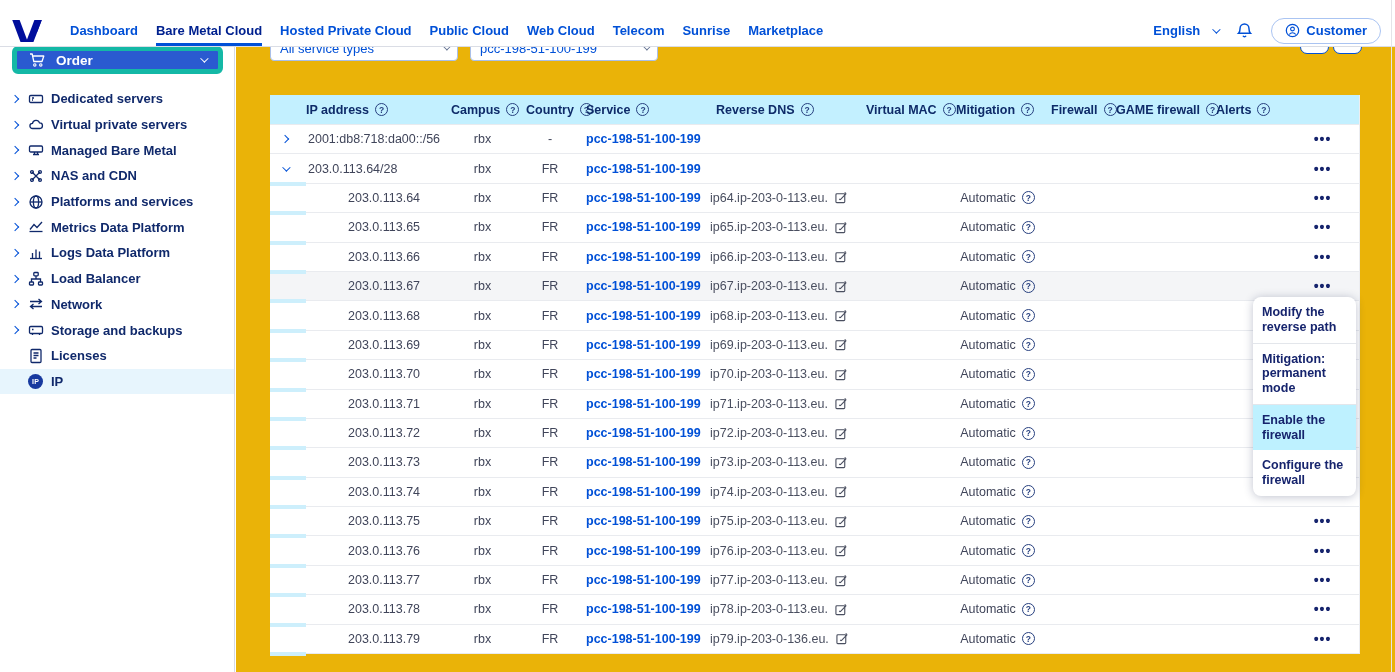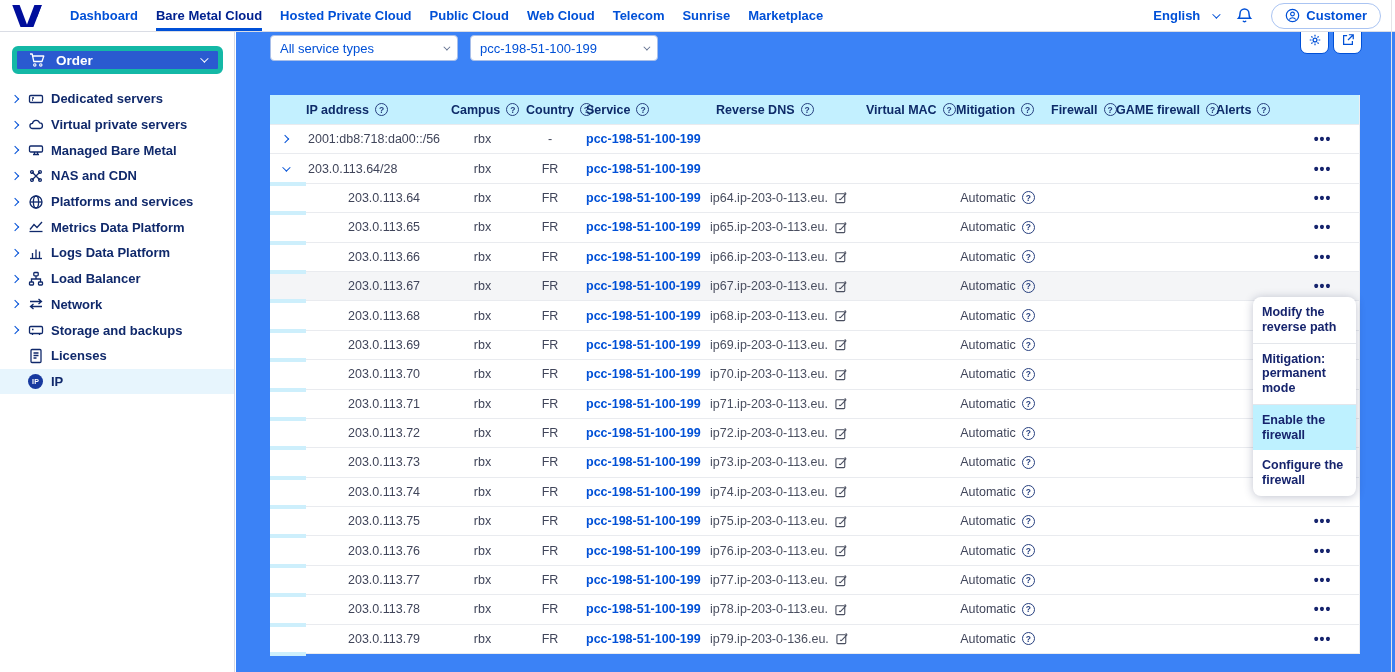--- a/index.html
+++ b/index.html
@@ -1,21 +1,21 @@
 <!DOCTYPE html>
 <html><head>
 <meta charset="utf-8">
 <style>
   * { margin:0; padding:0; box-sizing:border-box; }
   html,body { width:1395px; height:672px; overflow:hidden; background:#fff;
     font-family:"Liberation Sans", sans-serif; }
   .window-edge { position:absolute; right:3px; top:0; bottom:0; width:1px; background:#e4e4e8; z-index:60; }
 
   
-  .topnav { position:absolute; top:0; left:0; right:0; height:32px; background:#fff;
+  .topnav { position:absolute; top:15px; left:0; right:0; height:32px; background:#fff;
     border-bottom:1px solid #dadde5; z-index:30; display:flex; align-items:center; padding:0 14px 0 10px; }
   .logo { width:34px; height:24px; margin-right:26px; flex:0 0 auto; }
   .nav-links { display:flex; align-items:center; gap:18px; height:100%; }
   .nav-link { font-size:13px; font-weight:700; color:#0050d7; text-decoration:none; height:31px;
     line-height:31px; border-bottom:3px solid transparent; cursor:pointer; white-space:nowrap; }
   .nav-link.active { color:#00218f; border-bottom-color:#0050d7; }
   .topnav-right { margin-left:auto; display:flex; align-items:center; gap:18px; }
   .lang { display:flex; align-items:center; gap:12px; font-size:13px; font-weight:700; color:#0050d7; cursor:pointer; }
   .chev { width:6px; height:6px; border-right:1.7px solid #0050d7; border-bottom:1.7px solid #0050d7;
     display:inline-block; }
@@ -37,21 +37,21 @@
     font-size:13px; font-weight:700; color:#10296b; cursor:pointer; }
   .side-item .chevbox { width:11px; display:flex; justify-content:center; flex:0 0 auto; }
   .side-item.leaf { padding-left:27px; }
   .side-item.active { background:#e7f5fd; }
   .side-icon { width:17px; height:17px; display:flex; align-items:center; justify-content:center; flex:0 0 auto; }
   .side-icon svg { stroke:#10296b; fill:none; stroke-width:1.3; }
   .ip-badge { width:15px; height:15px; border-radius:50%; background:#17399f; color:#fff; font-size:7px;
     font-weight:700; display:flex; align-items:center; justify-content:center; letter-spacing:.3px; }
 
   
-  .main { position:absolute; left:236px; top:32px; right:0; bottom:0; background:#3b82f6; overflow:hidden; }
+  .main { position:absolute; left:236px; top:32px; right:0; bottom:0; background:#eab308; overflow:hidden; }
   .select-box { position:absolute; top:3px; height:26px; width:188px; border:1px solid #a9bfe9; border-radius:4px;
     background:#fff; display:flex; align-items:center; padding:0 9px; font-size:13px; color:#0050d7; cursor:pointer; }
   .select-box .chev { border-color:#62708f; margin-left:auto; width:5px; height:5px; }
   .iconbtn { position:absolute; top:-7px; width:29px; height:29px; border:1.5px solid #0050d7; border-radius:7px;
     background:#fff; display:flex; align-items:center; justify-content:center; cursor:pointer; }
   .iconbtn svg { stroke:#0050d7; fill:none; stroke-width:1.4; }
   .advanced-row { position:absolute; top:27px; right:35px; display:flex; align-items:center; gap:11px; }
   .advanced-label { font-size:13px; color:#33353f; }
   .toggle { width:42px; height:21px; border-radius:11px; background:#0050d7; position:relative; cursor:pointer; }
   .toggle .knob { position:absolute; right:2px; top:2px; width:17px; height:17px; border-radius:50%; background:#fff;

